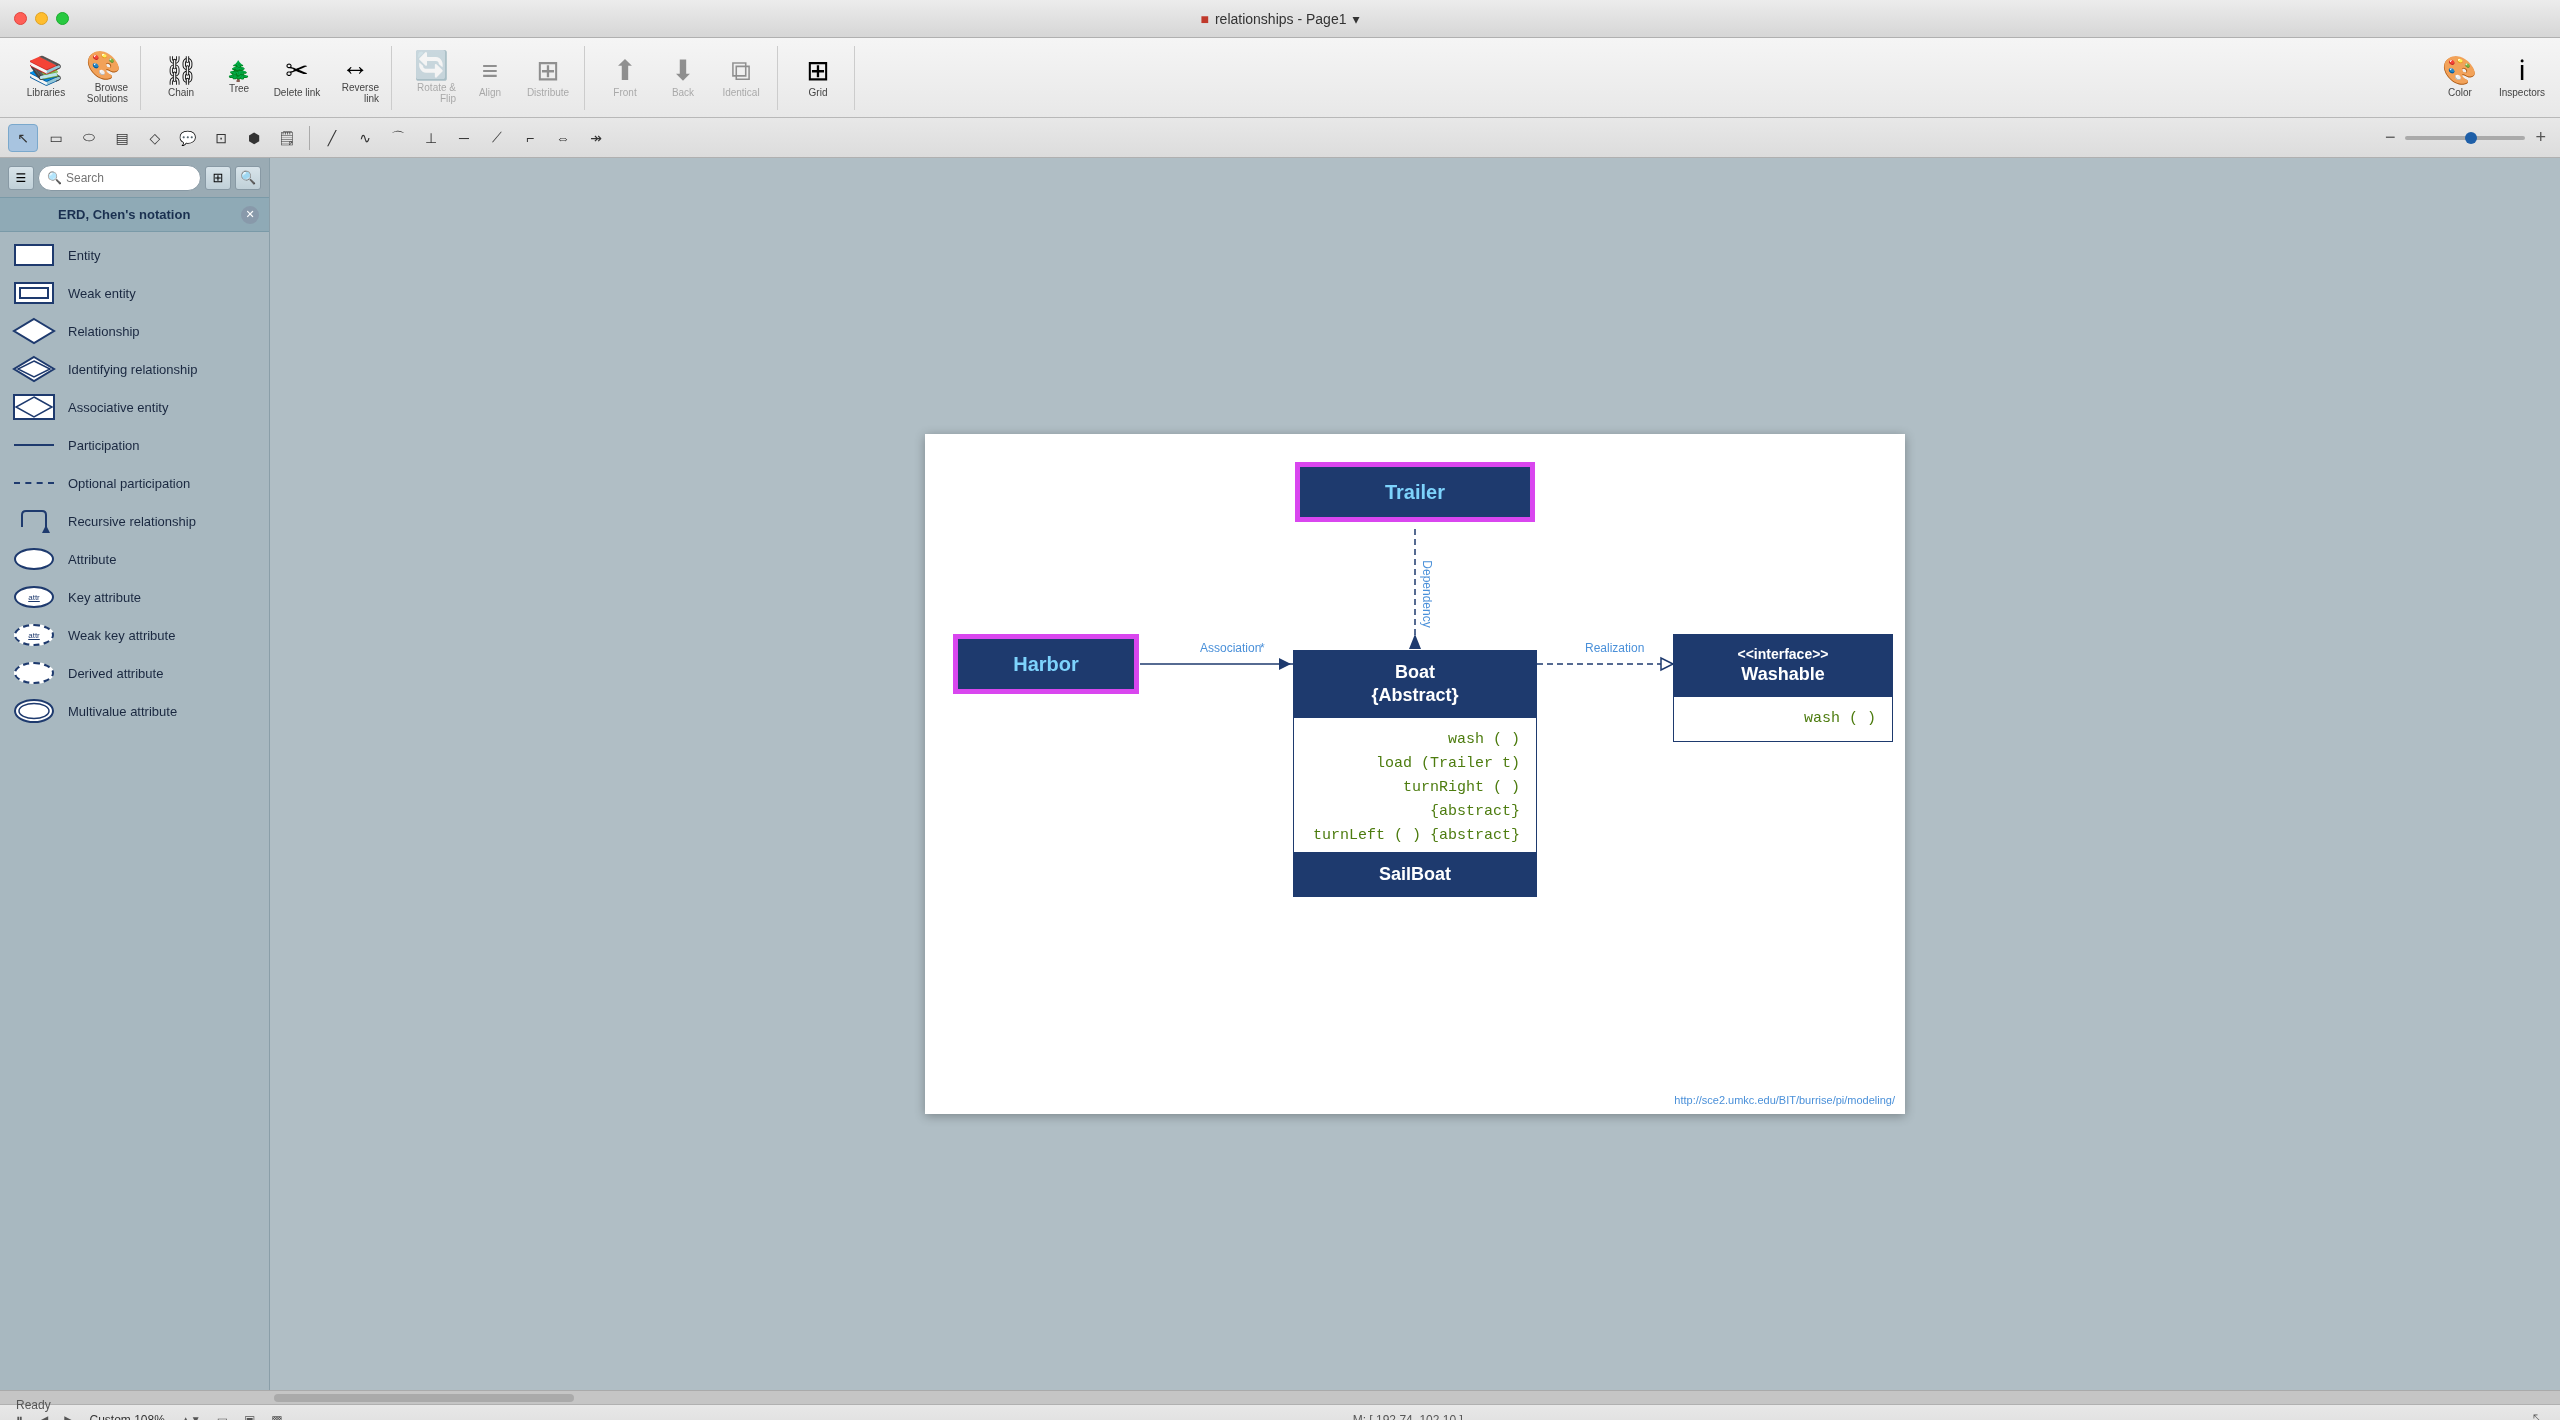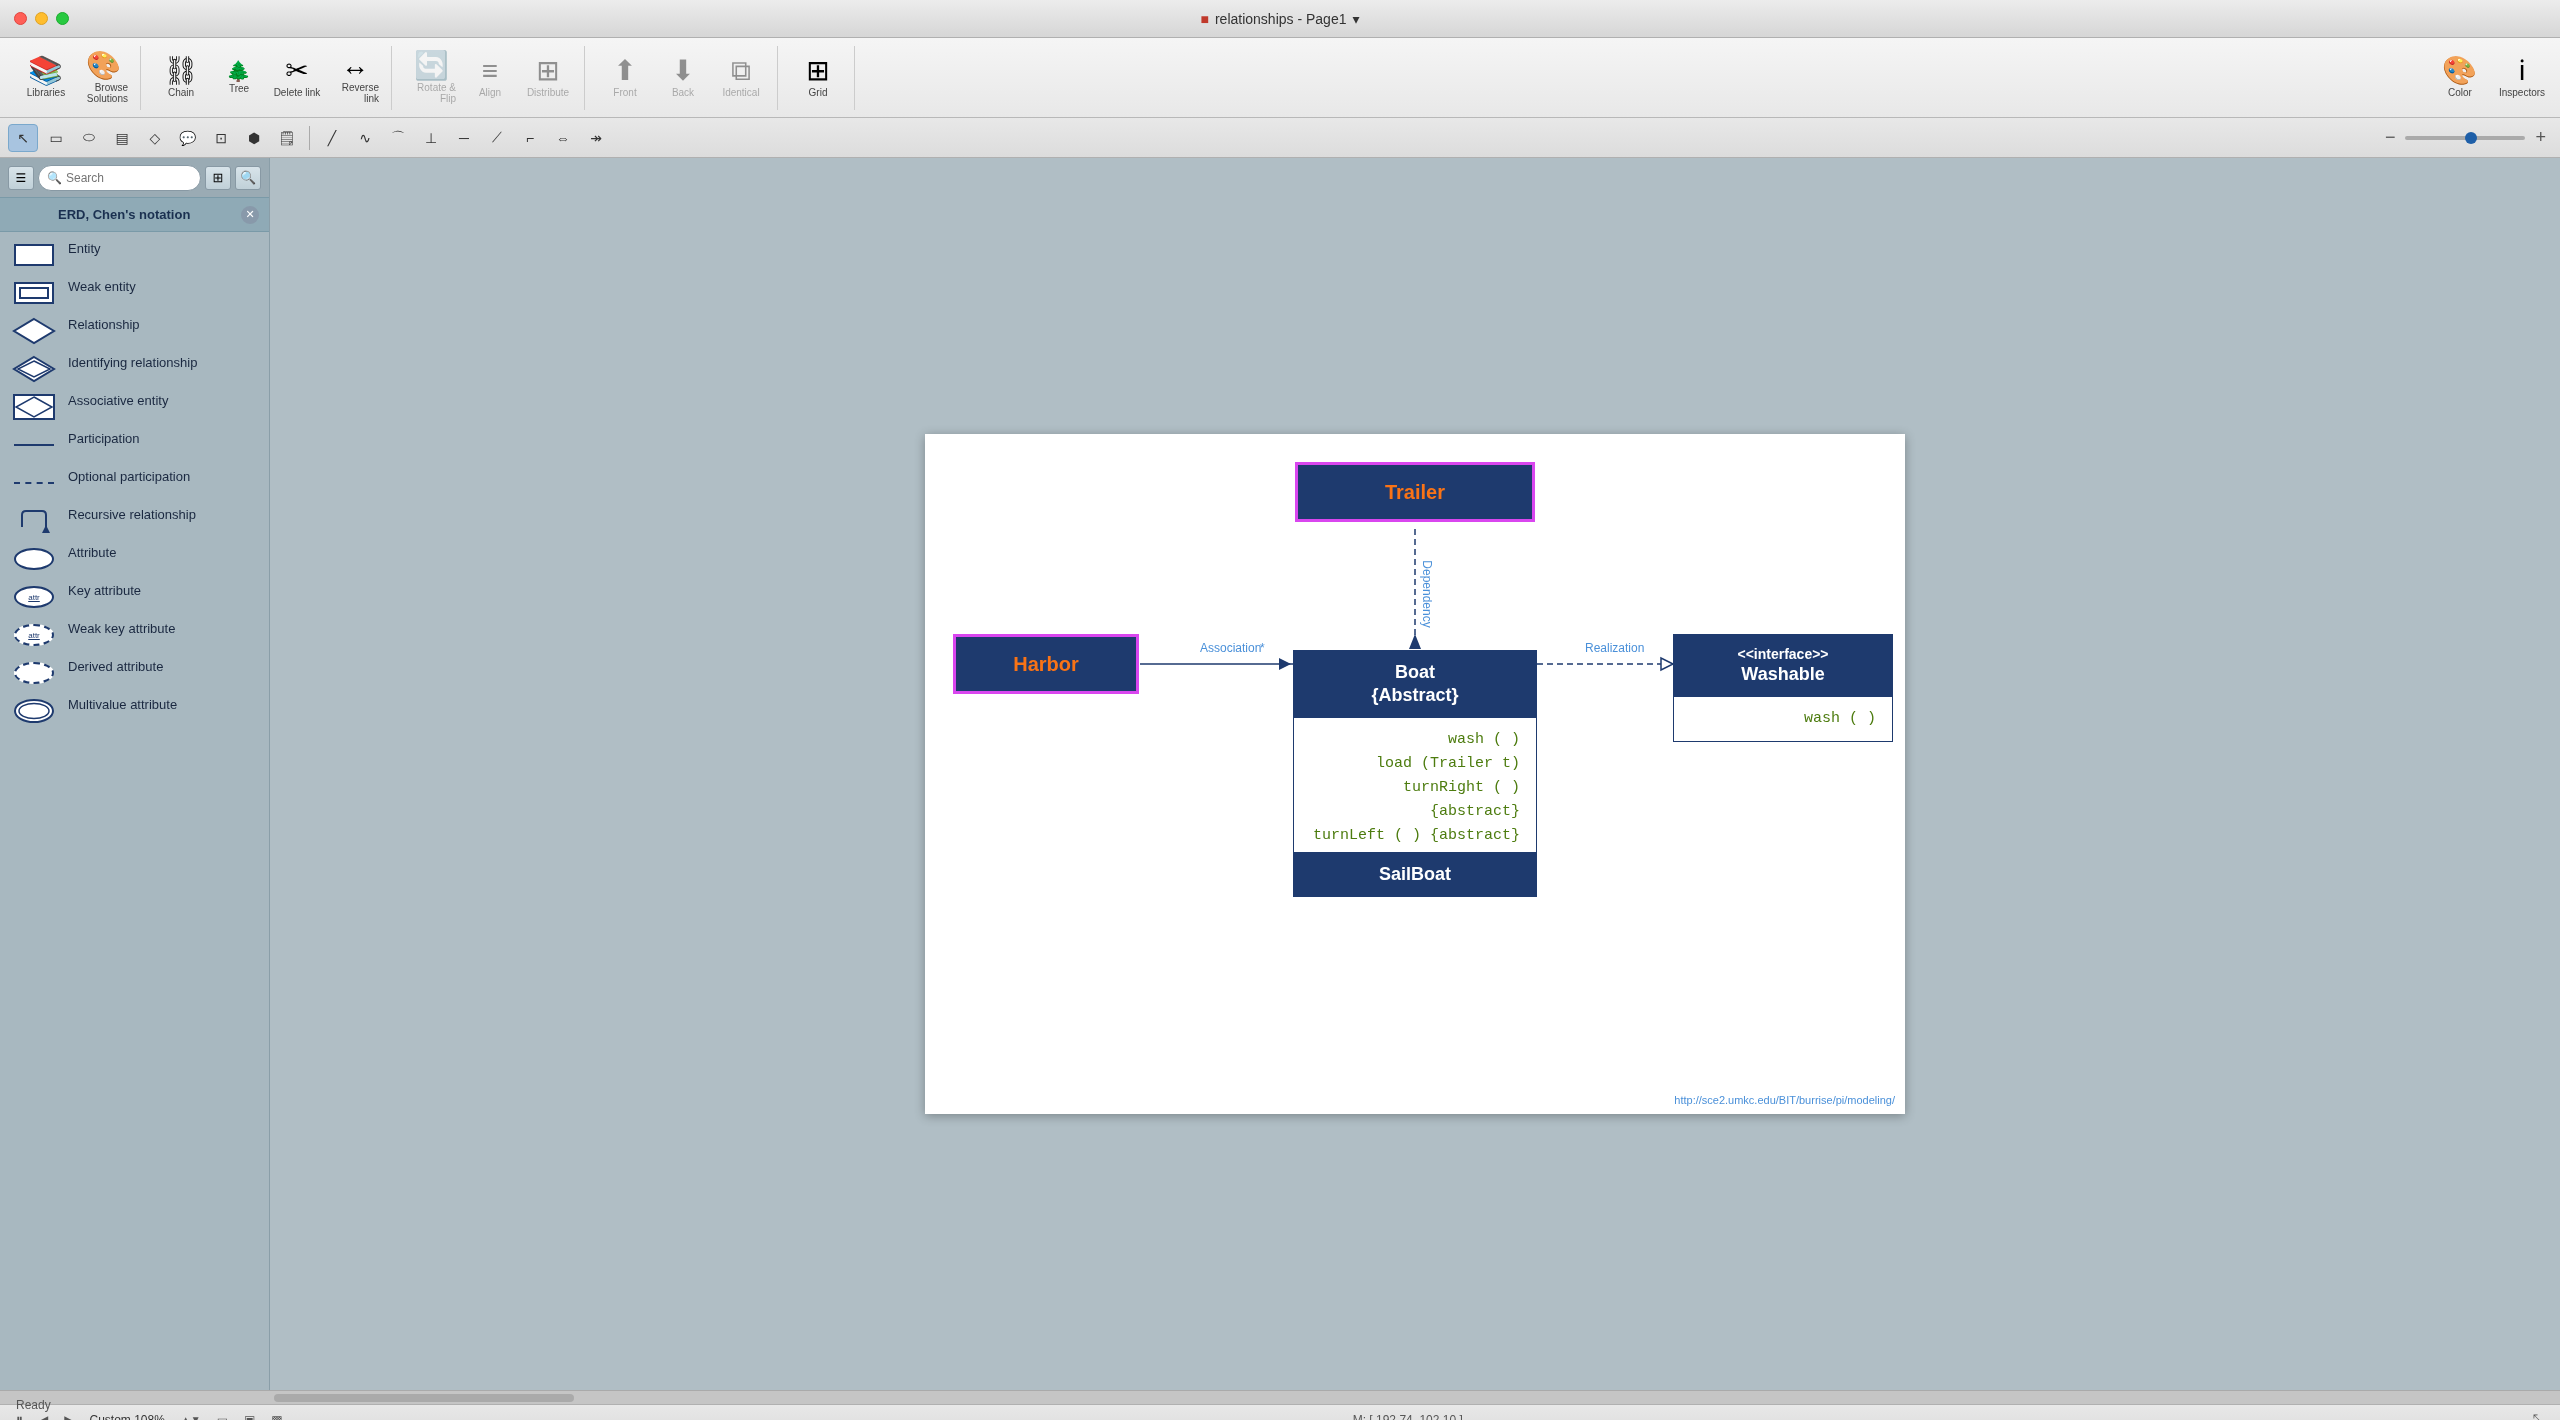--- a/index.html
+++ b/index.html
@@ -190,21 +190,21 @@
       font-size: 11px; color: white; cursor: pointer;
     }
 
     #sidebar-items {
       flex: 1;
       overflow-y: auto;
       padding: 4px 0;
     }
     .sidebar-item {
       display: flex;
-      align-items: flex-start;
+      align-items: center;
       padding: 5px 12px;
       gap: 12px;
       cursor: pointer;
     }
     .sidebar-item-icon {
       width: 44px; height: 28px;
       display: flex; align-items: center; justify-content: center;
       flex-shrink: 0;
     }
     .sidebar-item-label {
@@ -247,27 +247,27 @@
       height: 680px;
       background: white;
       position: relative;
       box-shadow: 0 2px 10px rgba(0,0,0,0.3);
     }
 
     
     .uml-entity {
       position: absolute;
       background: #1e3a6e;
-      color: #f97316;
+      color: #7dd3fc;
       font-size: 20px;
       font-weight: 600;
       display: flex;
       align-items: center;
       justify-content: center;
-      border: 3px solid #d946ef;
+      border: 5px solid #d946ef;
     }
     .uml-entity-with-methods {
       position: absolute;
       border: 1.5px solid #1e3a6e;
       background: white;
     }
     .uml-entity-header {
       background: #1e3a6e;
       color: white;
       font-size: 18px;

